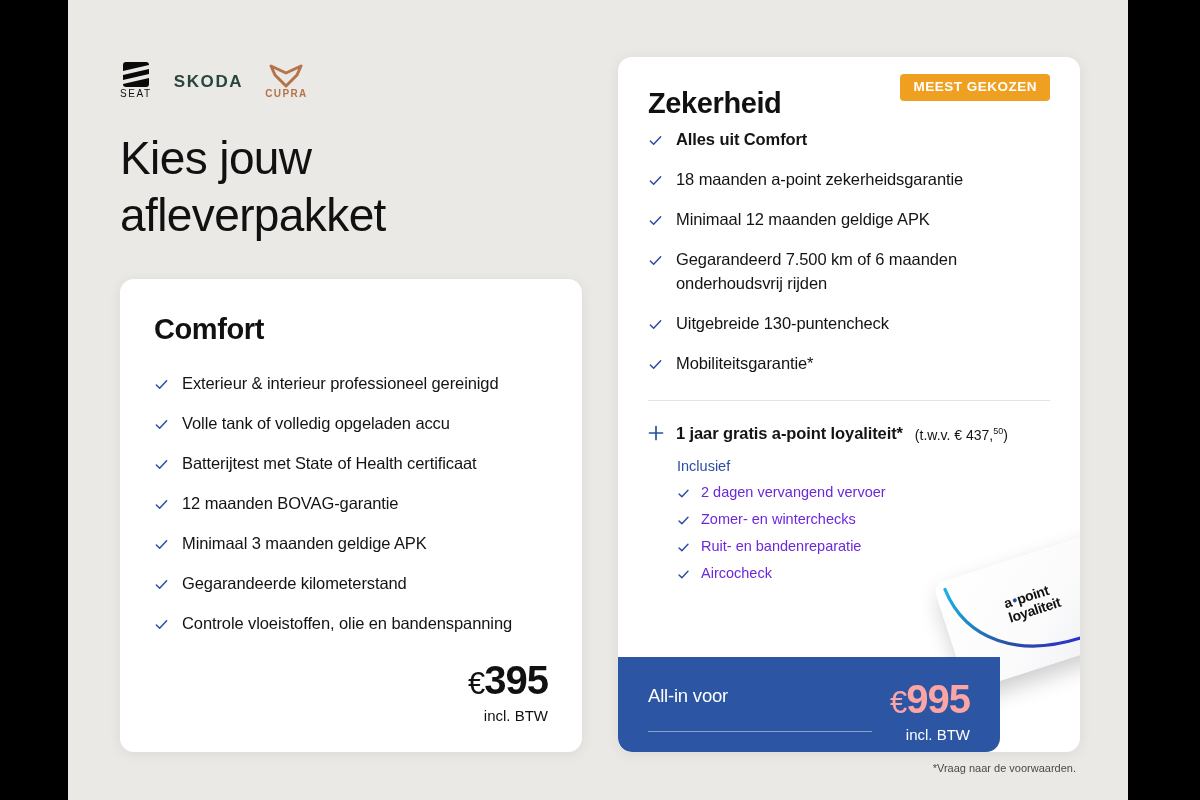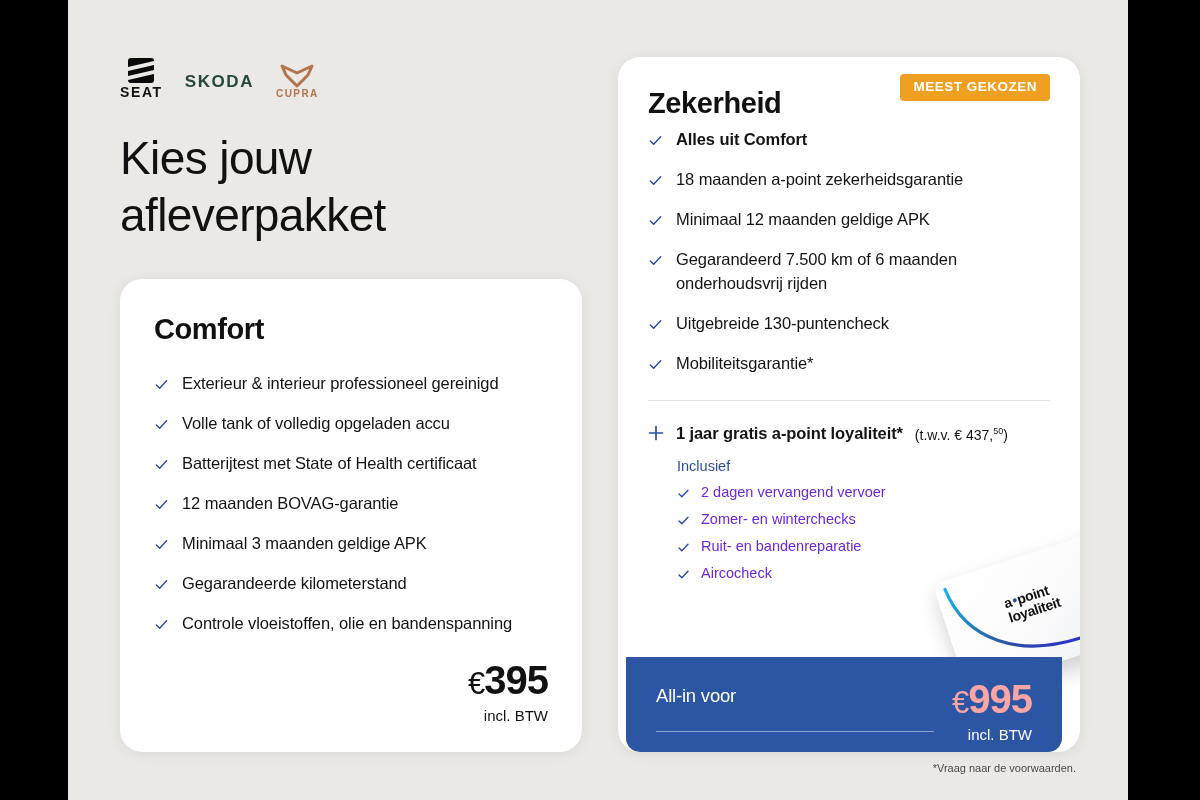--- a/index.html
+++ b/index.html
@@ -67,22 +67,22 @@
     position: absolute;
     left: -4px;
     width: 34px;
     height: 4px;
     background: #eae9e6;
     transform: rotate(-13deg);
   }
   .seat-mark::before { top: 6px; }
   .seat-mark::after  { top: 15px; }
   .seat-word {
-    font-size: 14px;
-    font-weight: 700;
+    font-size: 10px;
+    font-weight: 400;
     letter-spacing: 1.6px;
     color: #111111;
     line-height: 1;
   }
   .logo-skoda {
     font-size: 17px;
     font-weight: 700;
     letter-spacing: 1.6px;
     color: #26453d;
     padding-bottom: 7px;
@@ -112,21 +112,21 @@
     font-weight: 400;
     line-height: 1.24;
     letter-spacing: -0.6px;
     color: #111111;
   }
 
   
   .card {
     position: absolute;
     background: #ffffff;
-    border-radius: 22px;
+    border-radius: 14px;
     box-shadow: 0 2px 14px rgba(0,0,0,0.07);
   }
 
   .card-comfort {
     left: 52px;
     top: 279px;
     width: 462px;
     height: 473px;
     padding: 34px 34px 0 34px;
   }
@@ -307,23 +307,23 @@
   .price-big .euro { font-size: 31px; font-weight: 400; }
   .price-sub {
     font-size: 15px;
     color: #111111;
     margin-top: 7px;
   }
 
   
   .blue-footer {
     position: absolute;
-    left: 8px;
+    left: 0;
     bottom: 0;
-    width: 436px;
+    width: 382px;
     height: 95px;
     background: #2c55a3;
     border-radius: 0 0 14px 14px;
     padding: 22px 30px 0 30px;
     display: flex;
     justify-content: space-between;
     align-items: flex-start;
   }
   .bf-left { flex: 1; padding-top: 6px; }
   .bf-label {

